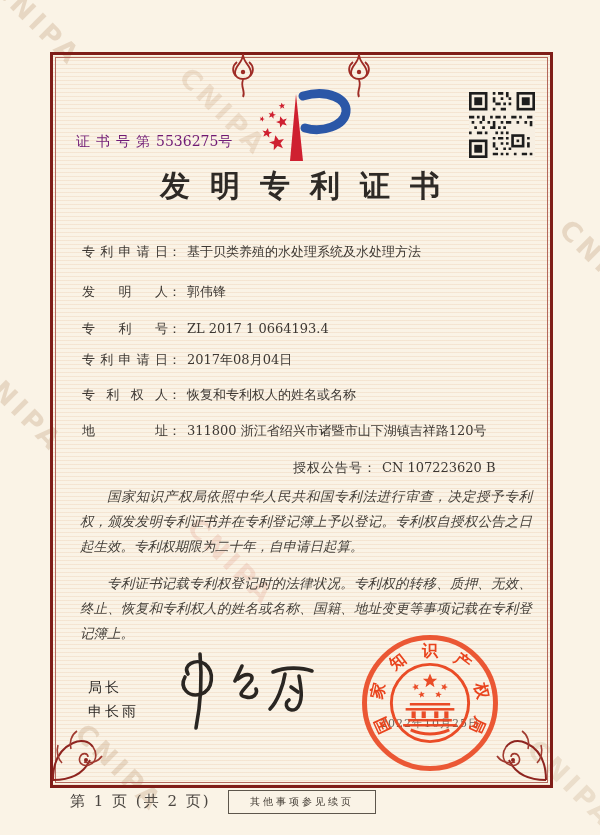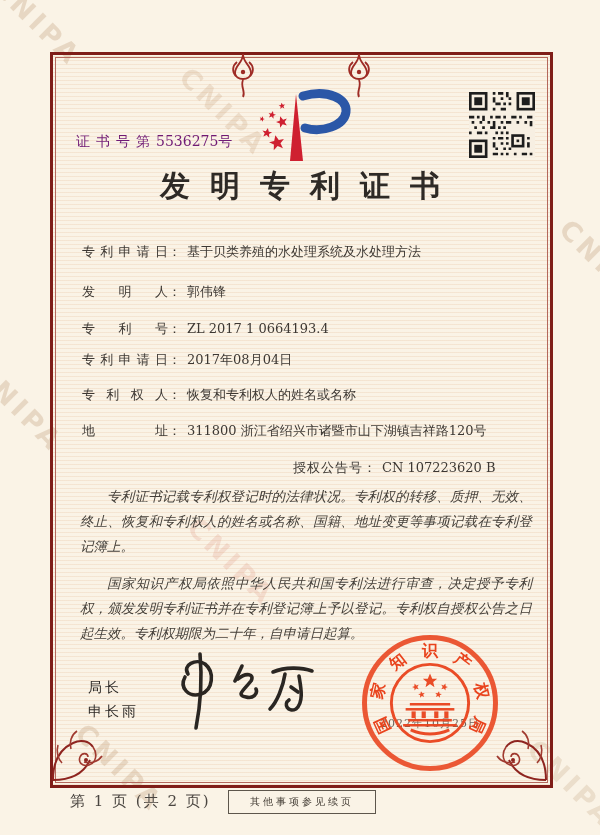--- a/index.html
+++ b/index.html
@@ -229,22 +229,22 @@
 <div class="row r5">
   <span class="lab">地址</span><span class="col">：</span><span>311800 浙江省绍兴市诸暨市山下湖镇吉祥路120号</span>
 </div>
 <div class="row r6">
   <span class="grant2">
     <span class="lab2">授权公告号</span><span class="col">：</span><span>CN 107223620 B</span>
   </span>
 </div>
 
 <div class="paras">
+  <p>国家知识产权局依照中华人民共和国专利法进行审查，决定授予专利权，颁发发明专利证书并在专利登记簿上予以登记。专利权自授权公告之日起生效。专利权期限为二十年，自申请日起算。</p>
   <p>专利证书记载专利权登记时的法律状况。专利权的转移、质押、无效、终止、恢复和专利权人的姓名或名称、国籍、地址变更等事项记载在专利登记簿上。</p>
-  <p>国家知识产权局依照中华人民共和国专利法进行审查，决定授予专利权，颁发发明专利证书并在专利登记簿上予以登记。专利权自授权公告之日起生效。专利权期限为二十年，自申请日起算。</p>
 </div>
 
 <div class="director">
   <div>局长</div>
   <div>申长雨</div>
 </div>
 
 <svg class="signature" width="155" height="82" viewBox="0 0 155 82">
   <g fill="none" stroke="#2a2622" stroke-width="3.6" stroke-linecap="round">
     <path d="M16,24 C10,15 24,8 33,14 C43,22 41,40 29,44 C17,48 7,38 13,27"></path>

